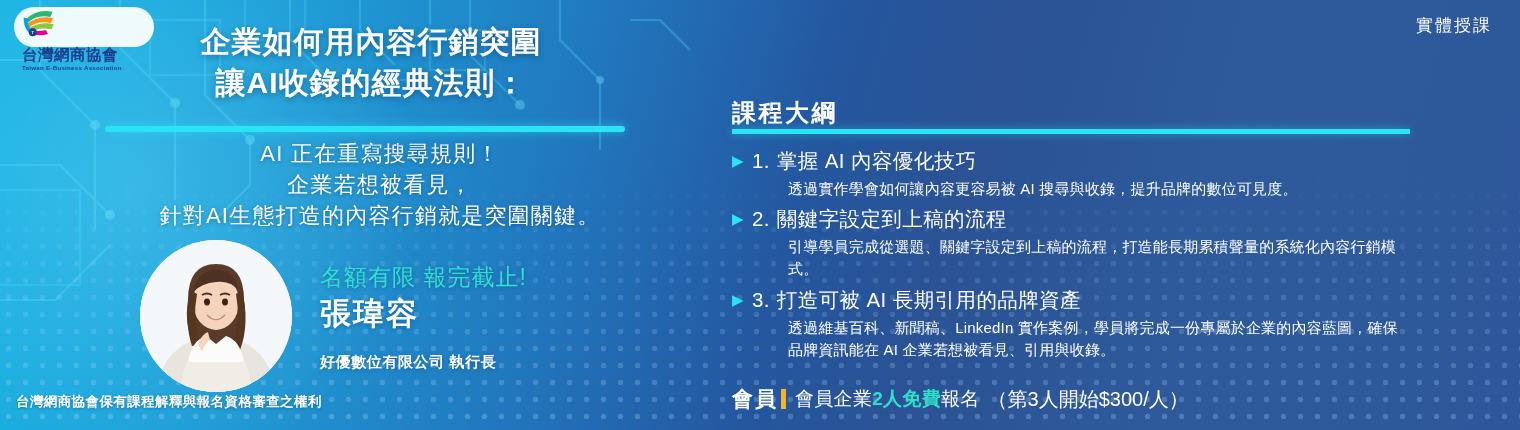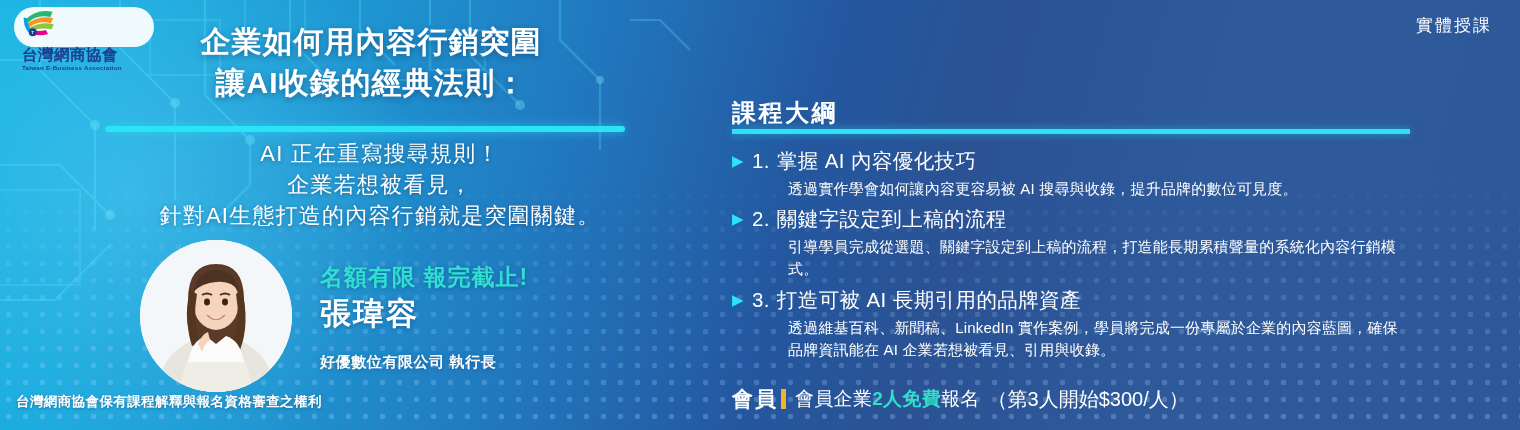--- a/index.html
+++ b/index.html
@@ -132,21 +132,21 @@
     background: #f2f6f8;
   }
   .speaker-block {
     position: absolute;
     left: 320px; top: 262px;
     width: 360px;
   }
   .limit-note {
     color: #2fe0d2;
     font-size: 23px;
-    font-weight: bold;
+    font-weight: normal;
     letter-spacing: 1px;
     text-shadow: 0 1px 4px rgba(5,40,80,.35);
   }
   .speaker-name {
     color: #ffffff;
     font-size: 31px;
     font-weight: bold;
     letter-spacing: 2px;
     text-shadow: 0 1px 4px rgba(5,40,80,.35);
   }

